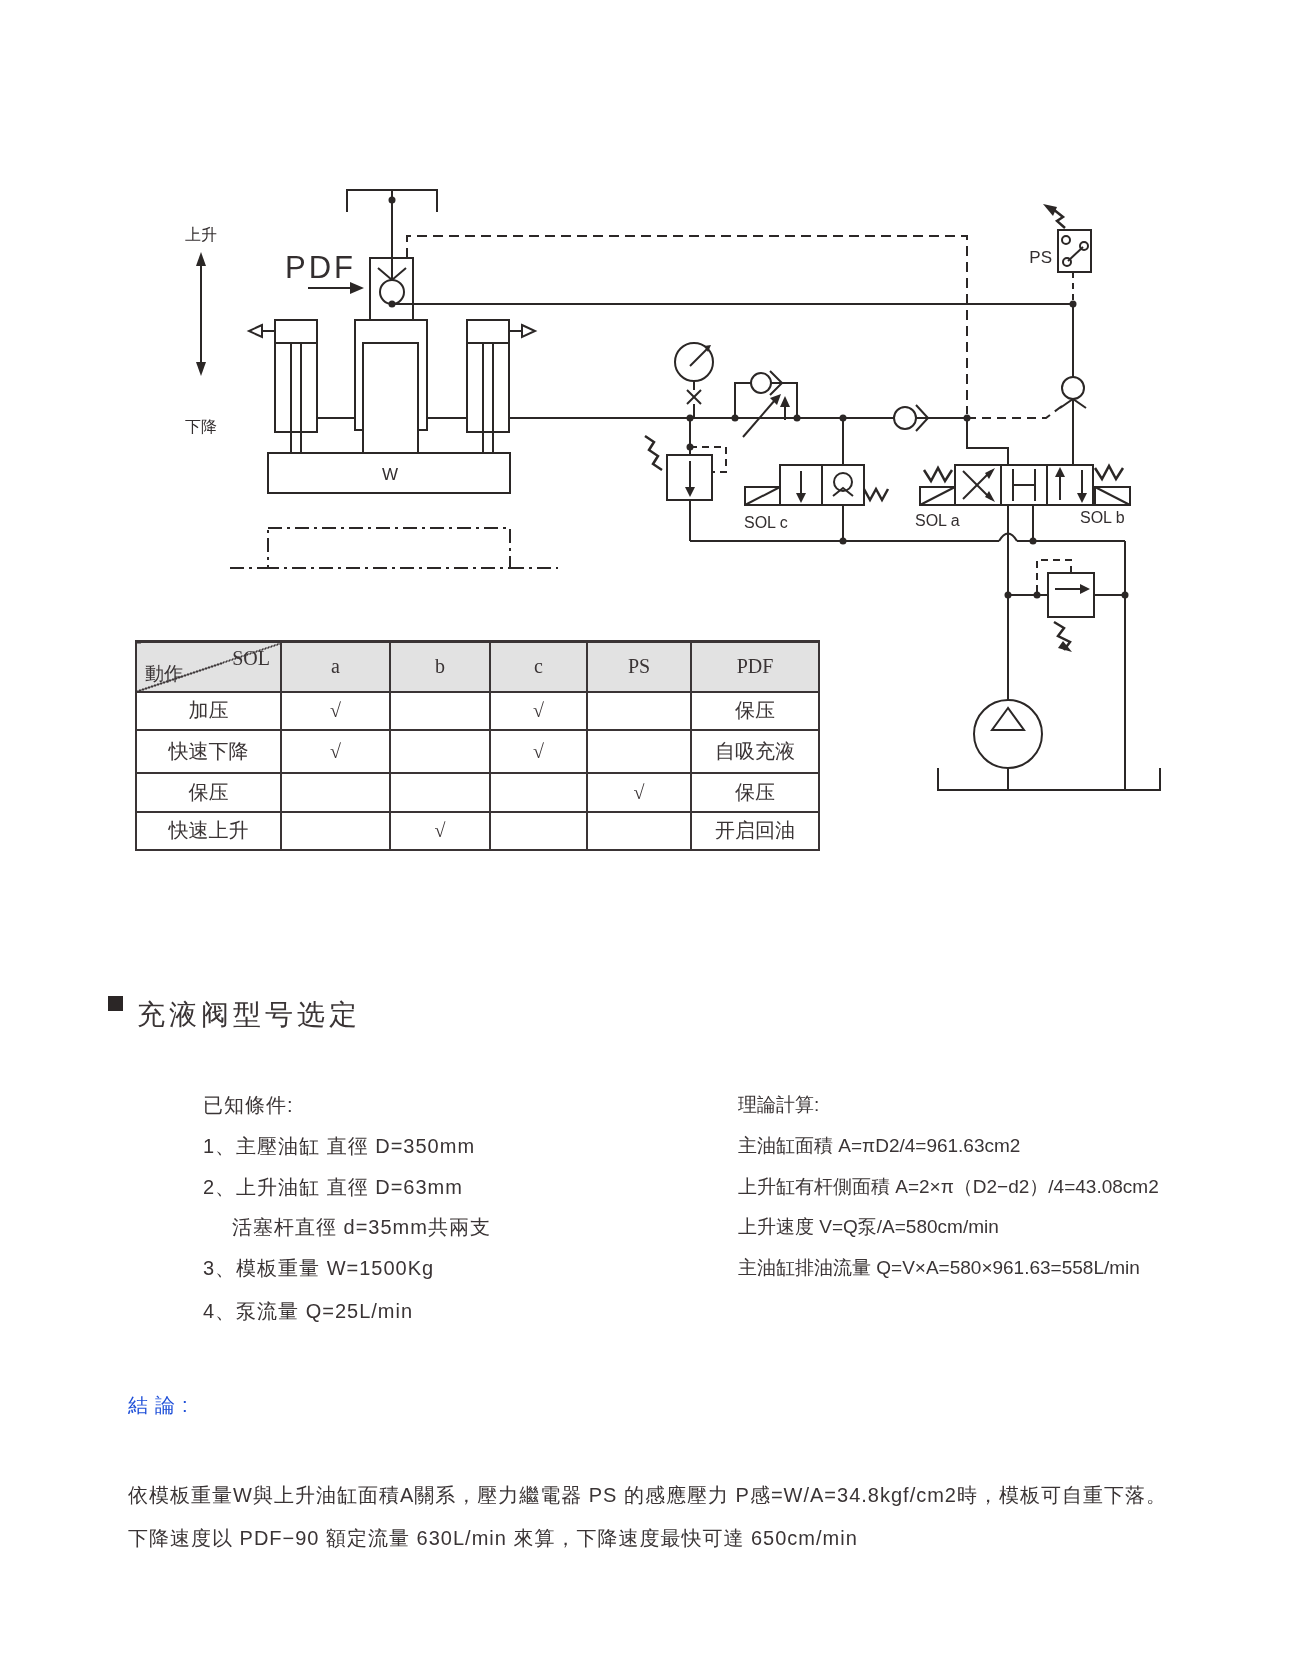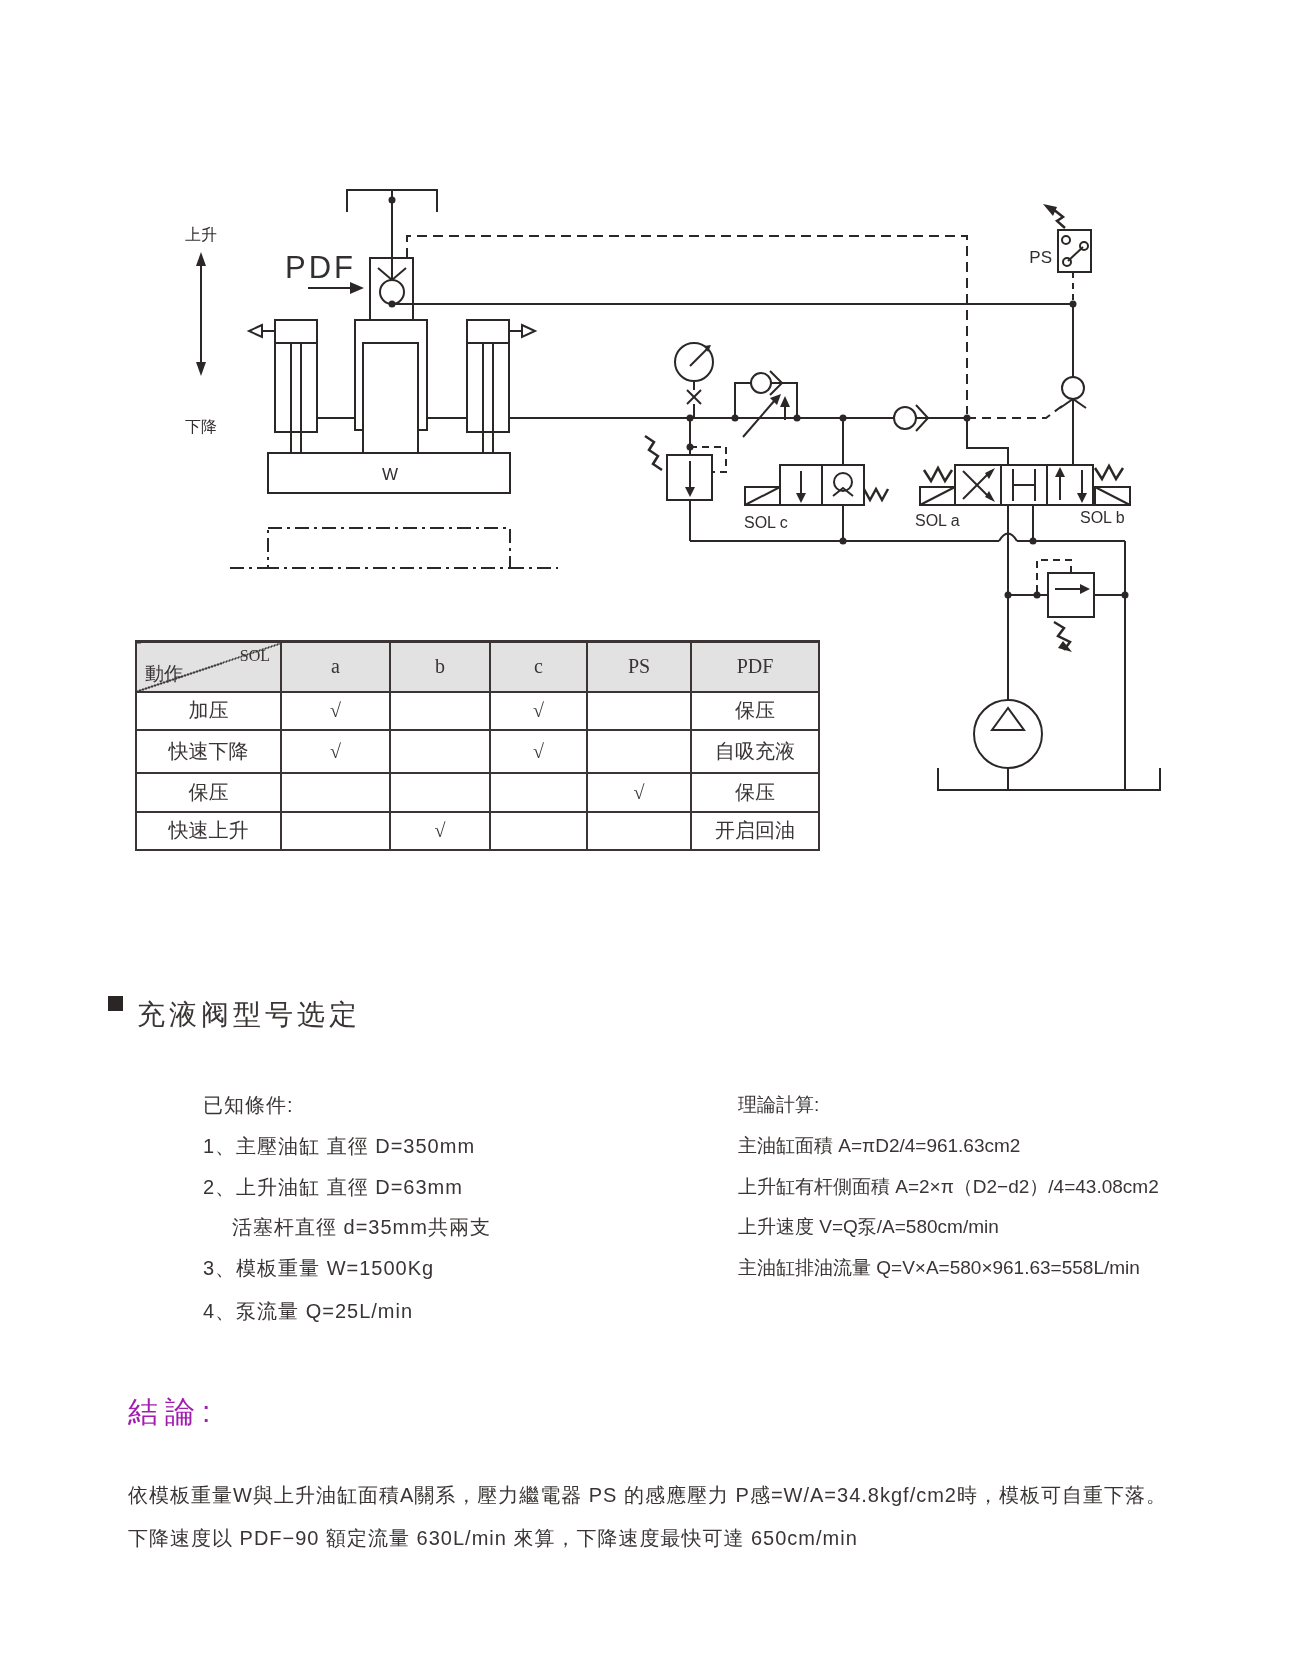--- a/index.html
+++ b/index.html
@@ -9,30 +9,30 @@
   .abs{position:absolute;}
   
   #sol-table{position:absolute;left:135px;top:640px;border-collapse:collapse;
              font-family:"Liberation Serif",serif;color:#3a3435;}
   #sol-table td{border:2px solid #3a3435;text-align:center;vertical-align:middle;
                 font-size:20px;padding:0;}
   #sol-table tr.hdr td{background:#e2e2e2;border-bottom:2px solid #3a3435;font-size:20px;}
   #sol-table{border-top:3px solid #3a3435;}
   td.diag{position:relative;width:143px;
           background:#e2e2e2 linear-gradient(to bottom right,rgba(0,0,0,0) 49.3%,#3a3435 49.3%,#3a3435 50.9%,rgba(0,0,0,0) 50.9%) !important;}
-  td.diag .tr{position:absolute;top:4px;right:10px;font-size:16px;}
+  td.diag .tr{position:absolute;top:4px;right:10px;font-size:20px;}
   td.diag .bl{position:absolute;bottom:4px;left:8px;font-size:19px;}
   .chk{font-size:22px;}
   
   .sec-title{position:absolute;left:108px;top:996px;font-size:28px;letter-spacing:4px;
              color:#3a3435;display:flex;}
   .sec-title .sq{width:15px;height:15px;background:#2b2626;margin-right:14px;flex:0 0 auto;}
   .tline{position:absolute;font-size:20px;color:#3a3435;white-space:nowrap;letter-spacing:1px;text-align:center;}
   .cline{position:absolute;font-size:19px;color:#3a3435;white-space:nowrap;}
-  .concl-h{position:absolute;font-size:30px;letter-spacing:7px;color:#a21caf;}
+  .concl-h{position:absolute;font-size:20px;letter-spacing:7px;color:#1d4ed8;}
 </style>
 </head>
 <body>
 
 <div id="page">
 
   <svg class="abs" style="left:0;top:0" width="1300" height="880" viewBox="0 0 1300 880" fill="none" stroke="#2b2726" stroke-width="2">
 
     <g>
       <line x1="201" y1="260" x2="201" y2="368"></line>

